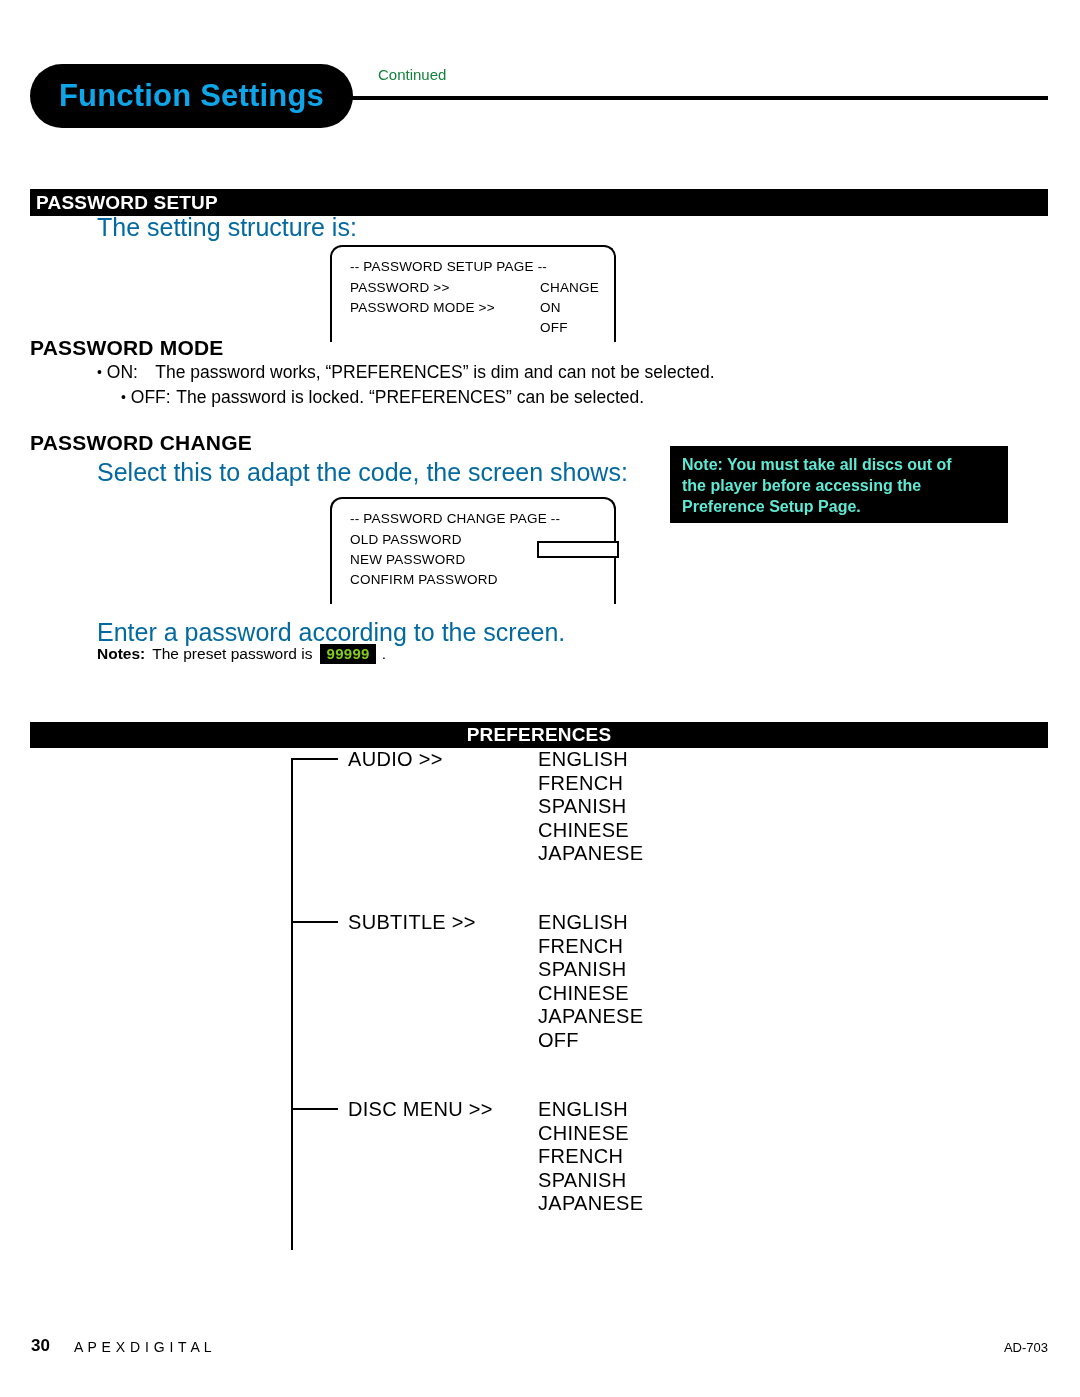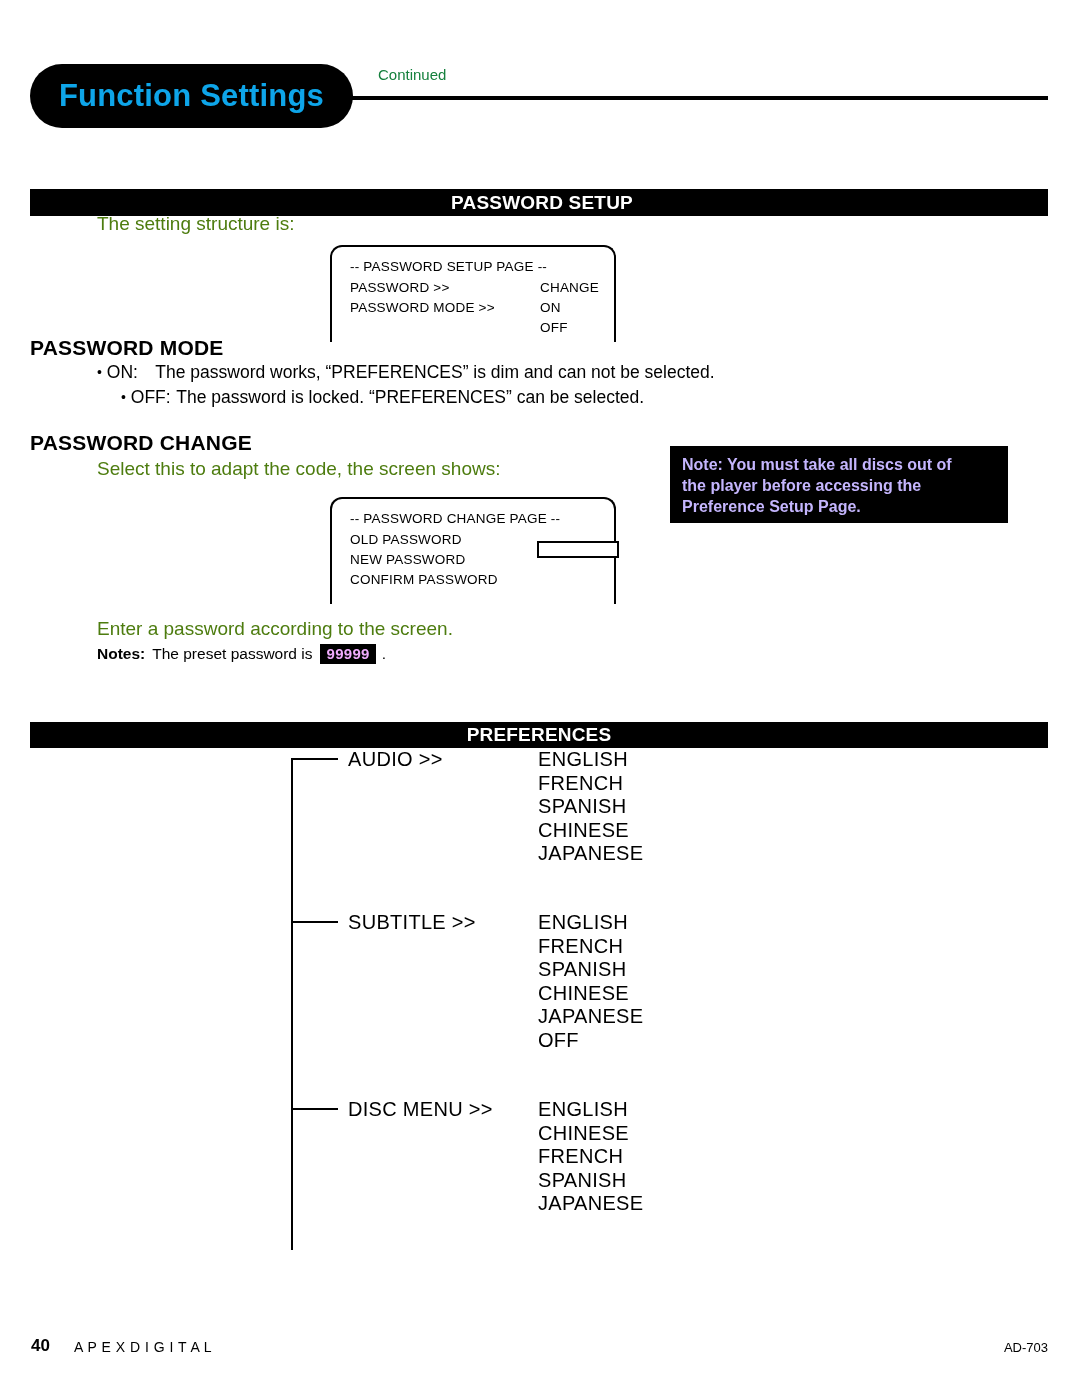--- a/index.html
+++ b/index.html
@@ -57,21 +57,20 @@
     left: 30px;
     width: 1018px;
     height: 27px;
     background: #000000;
     color: #ffffff;
     font-size: 19px;
     font-weight: bold;
     display: flex;
     align-items: center;
     letter-spacing: 0.2px;
-    justify-content: center;
   }
   .section-bar.left-align { padding-left: 6px; box-sizing: border-box; }
   .section-bar.center-align { justify-content: center; }
 
   #bar-password-setup { top: 189px; }
   #bar-preferences { top: 722px; height: 26px; }
 
   
   .sub-heading {
     position: absolute;
@@ -79,22 +78,22 @@
     font-size: 21px;
     font-weight: bold;
     letter-spacing: 0.2px;
   }
   #heading-password-mode { top: 336px; }
   #heading-password-change { top: 431px; }
 
   
   .body-text {
     position: absolute;
-    font-size: 19px;
-    color: #4d7c0f;
+    font-size: 25px;
+    color: #0369a1;
     white-space: nowrap;
   }
   #text-setting-structure { left: 97px; top: 213px; }
   #text-select-adapt { left: 97px; top: 458px; }
   #text-enter-password { left: 97px; top: 618px; }
 
   .bullet-line {
     position: absolute;
     left: 97px;
     font-size: 17.5px;
@@ -112,21 +111,21 @@
     top: 644px;
     font-size: 15.5px;
     white-space: nowrap;
     display: flex;
     align-items: center;
   }
   .notes-label { font-weight: bold; margin-right: 7px; }
   .notes-text { margin-right: 8px; }
   .password-chip {
     background: #000000;
-    color: #f0abfc;
+    color: #84cc16;
     font-weight: bold;
     font-size: 15px;
     padding: 1px 6px 2px 6px;
     letter-spacing: 0.3px;
   }
   .notes-period { margin-left: 6px; }
 
   
   .osd-box {
     position: absolute;
@@ -167,21 +166,21 @@
   }
 
   
   #note-callout {
     position: absolute;
     left: 670px;
     top: 446px;
     width: 338px;
     height: 77px;
     background: #000000;
-    color: #c4b5fd;
+    color: #5eead4;
     box-sizing: border-box;
     padding: 8px 0 16px 12px;
   }
   .note-line {
     font-size: 16px;
     font-weight: bold;
     line-height: 21px;
     white-space: nowrap;
   }
 
@@ -342,15 +341,15 @@
   <div class="tree-node-label" style="top:350px">DISC MENU &gt;&gt;</div>
   <div class="tree-options" style="top:350px">
     <div class="tree-option">ENGLISH</div>
     <div class="tree-option">CHINESE</div>
     <div class="tree-option">FRENCH</div>
     <div class="tree-option">SPANISH</div>
     <div class="tree-option">JAPANESE</div>
   </div>
 </div>
 
-<div id="footer-page-number">40</div>
+<div id="footer-page-number">30</div>
 <div id="footer-brand">A P E X    D I G I T A L</div>
 <div id="footer-model">AD-703</div>
 
 </body></html>

